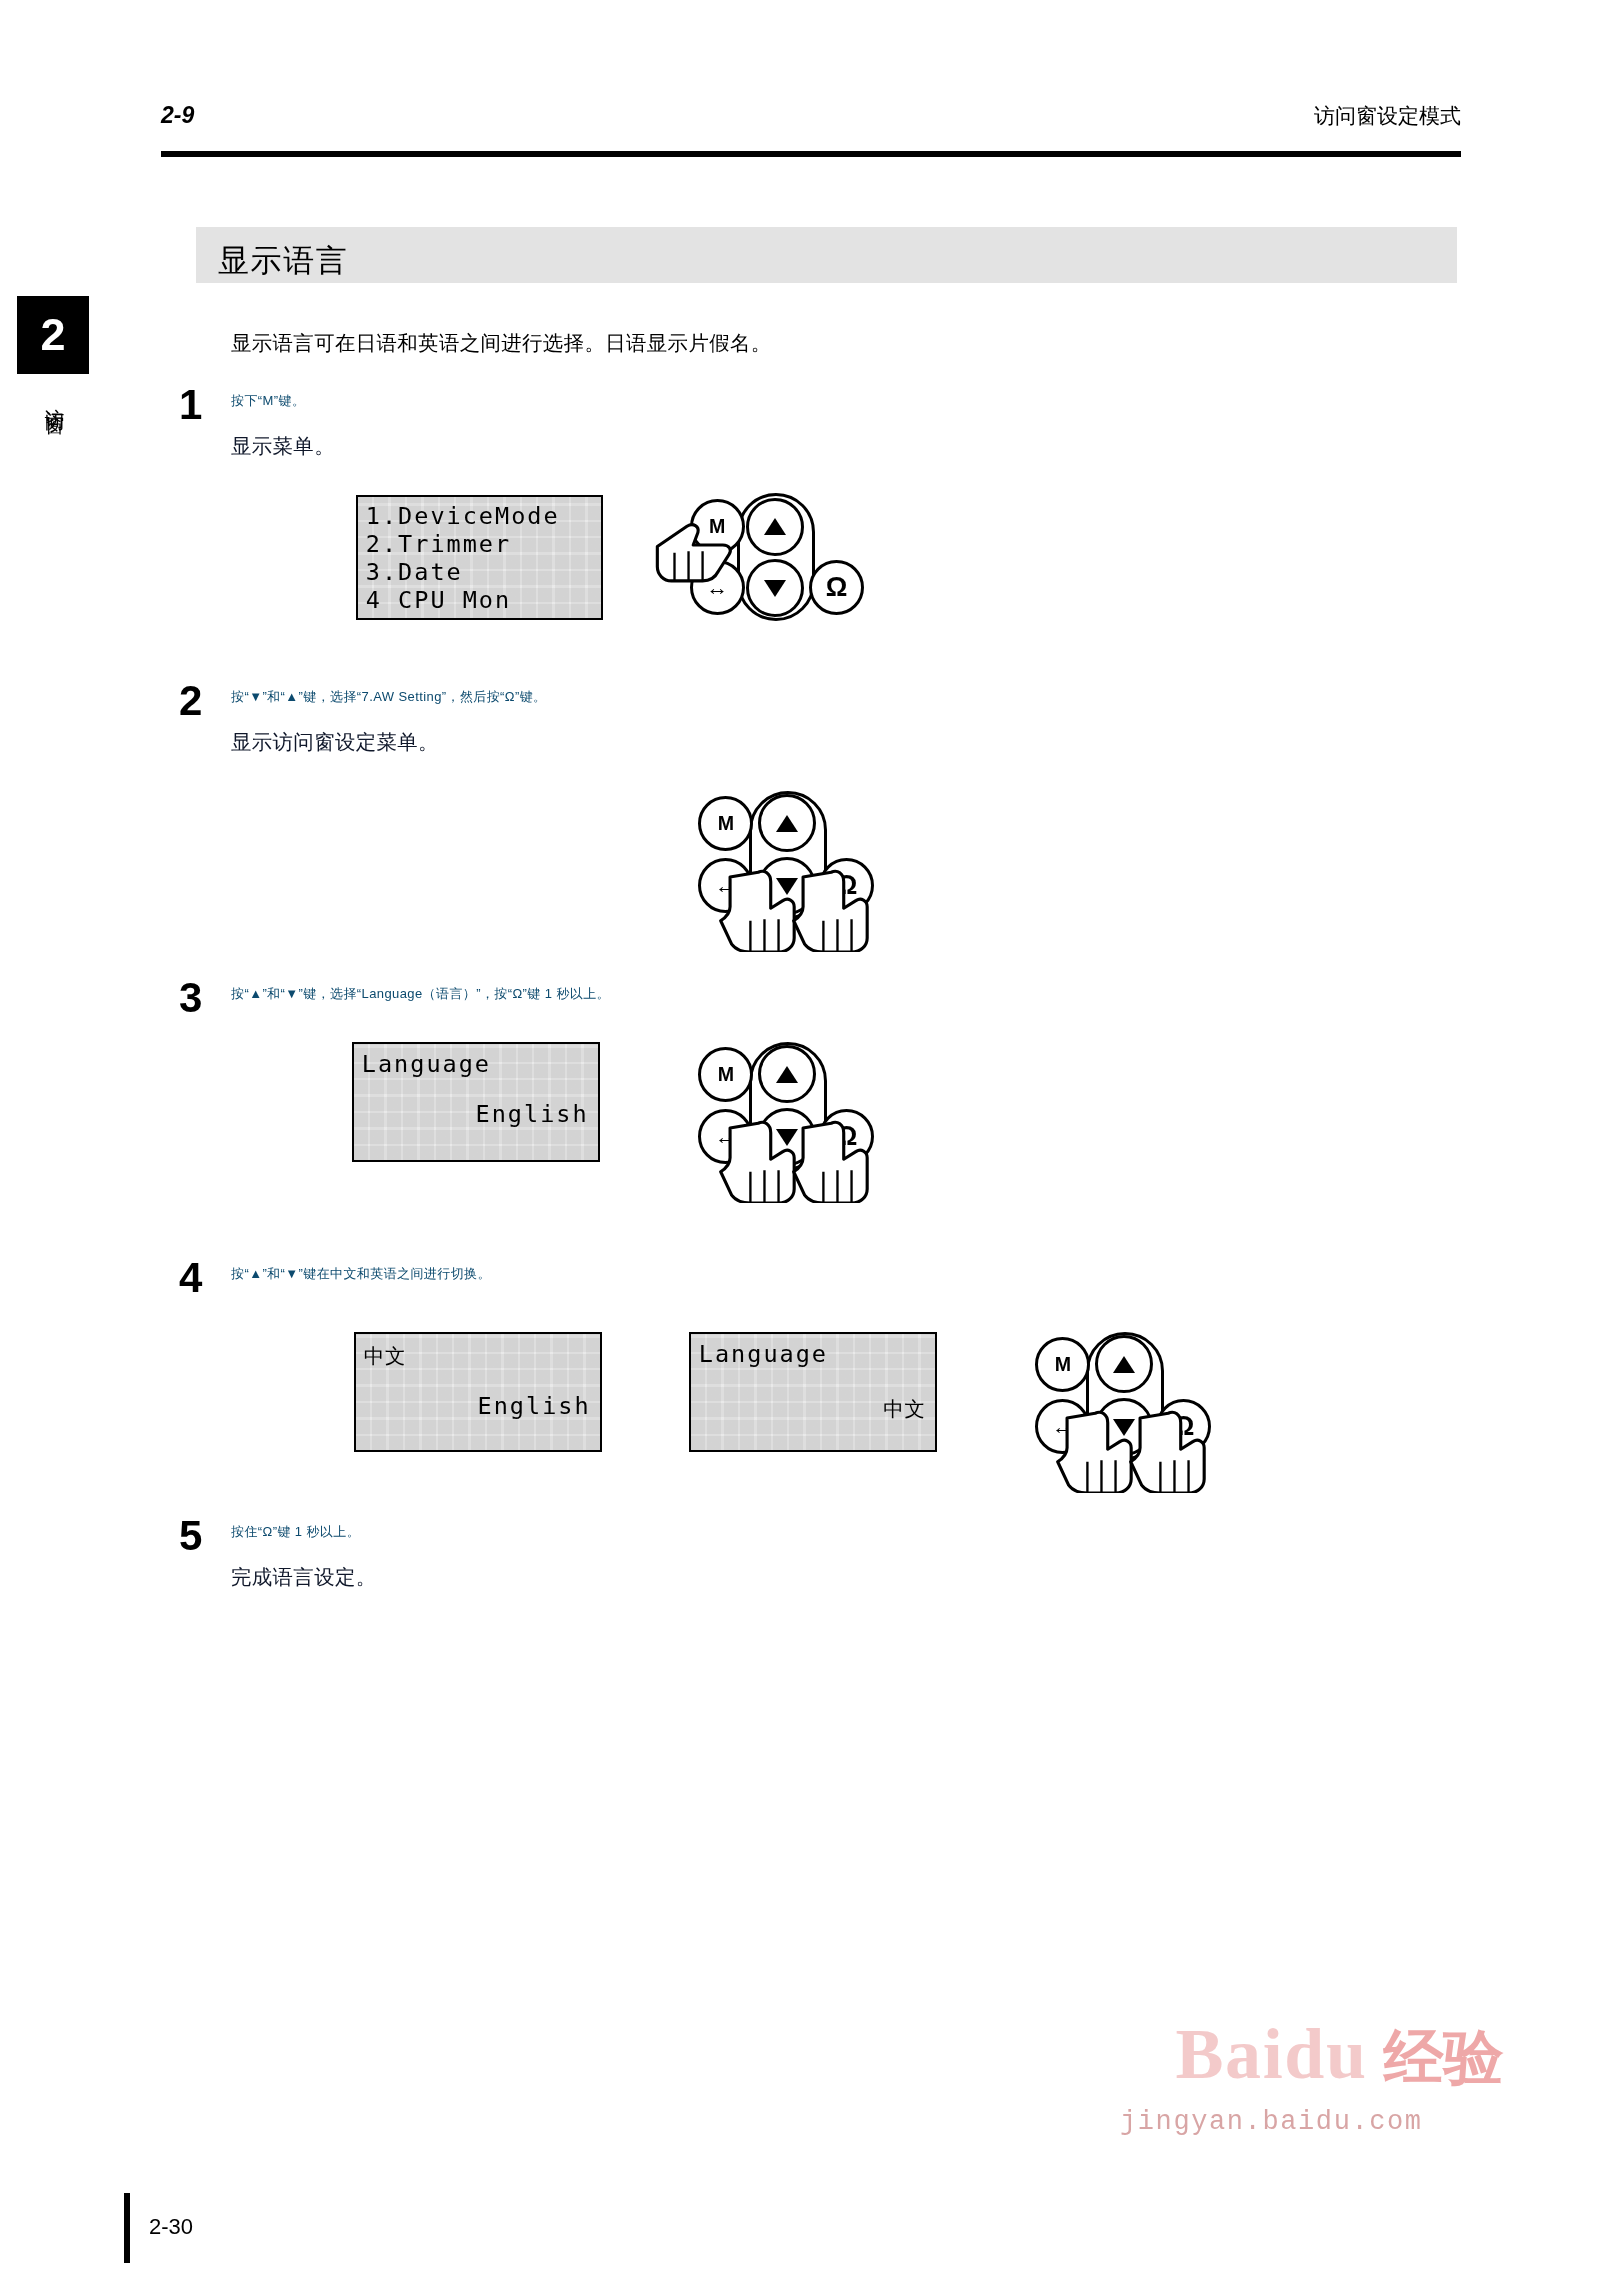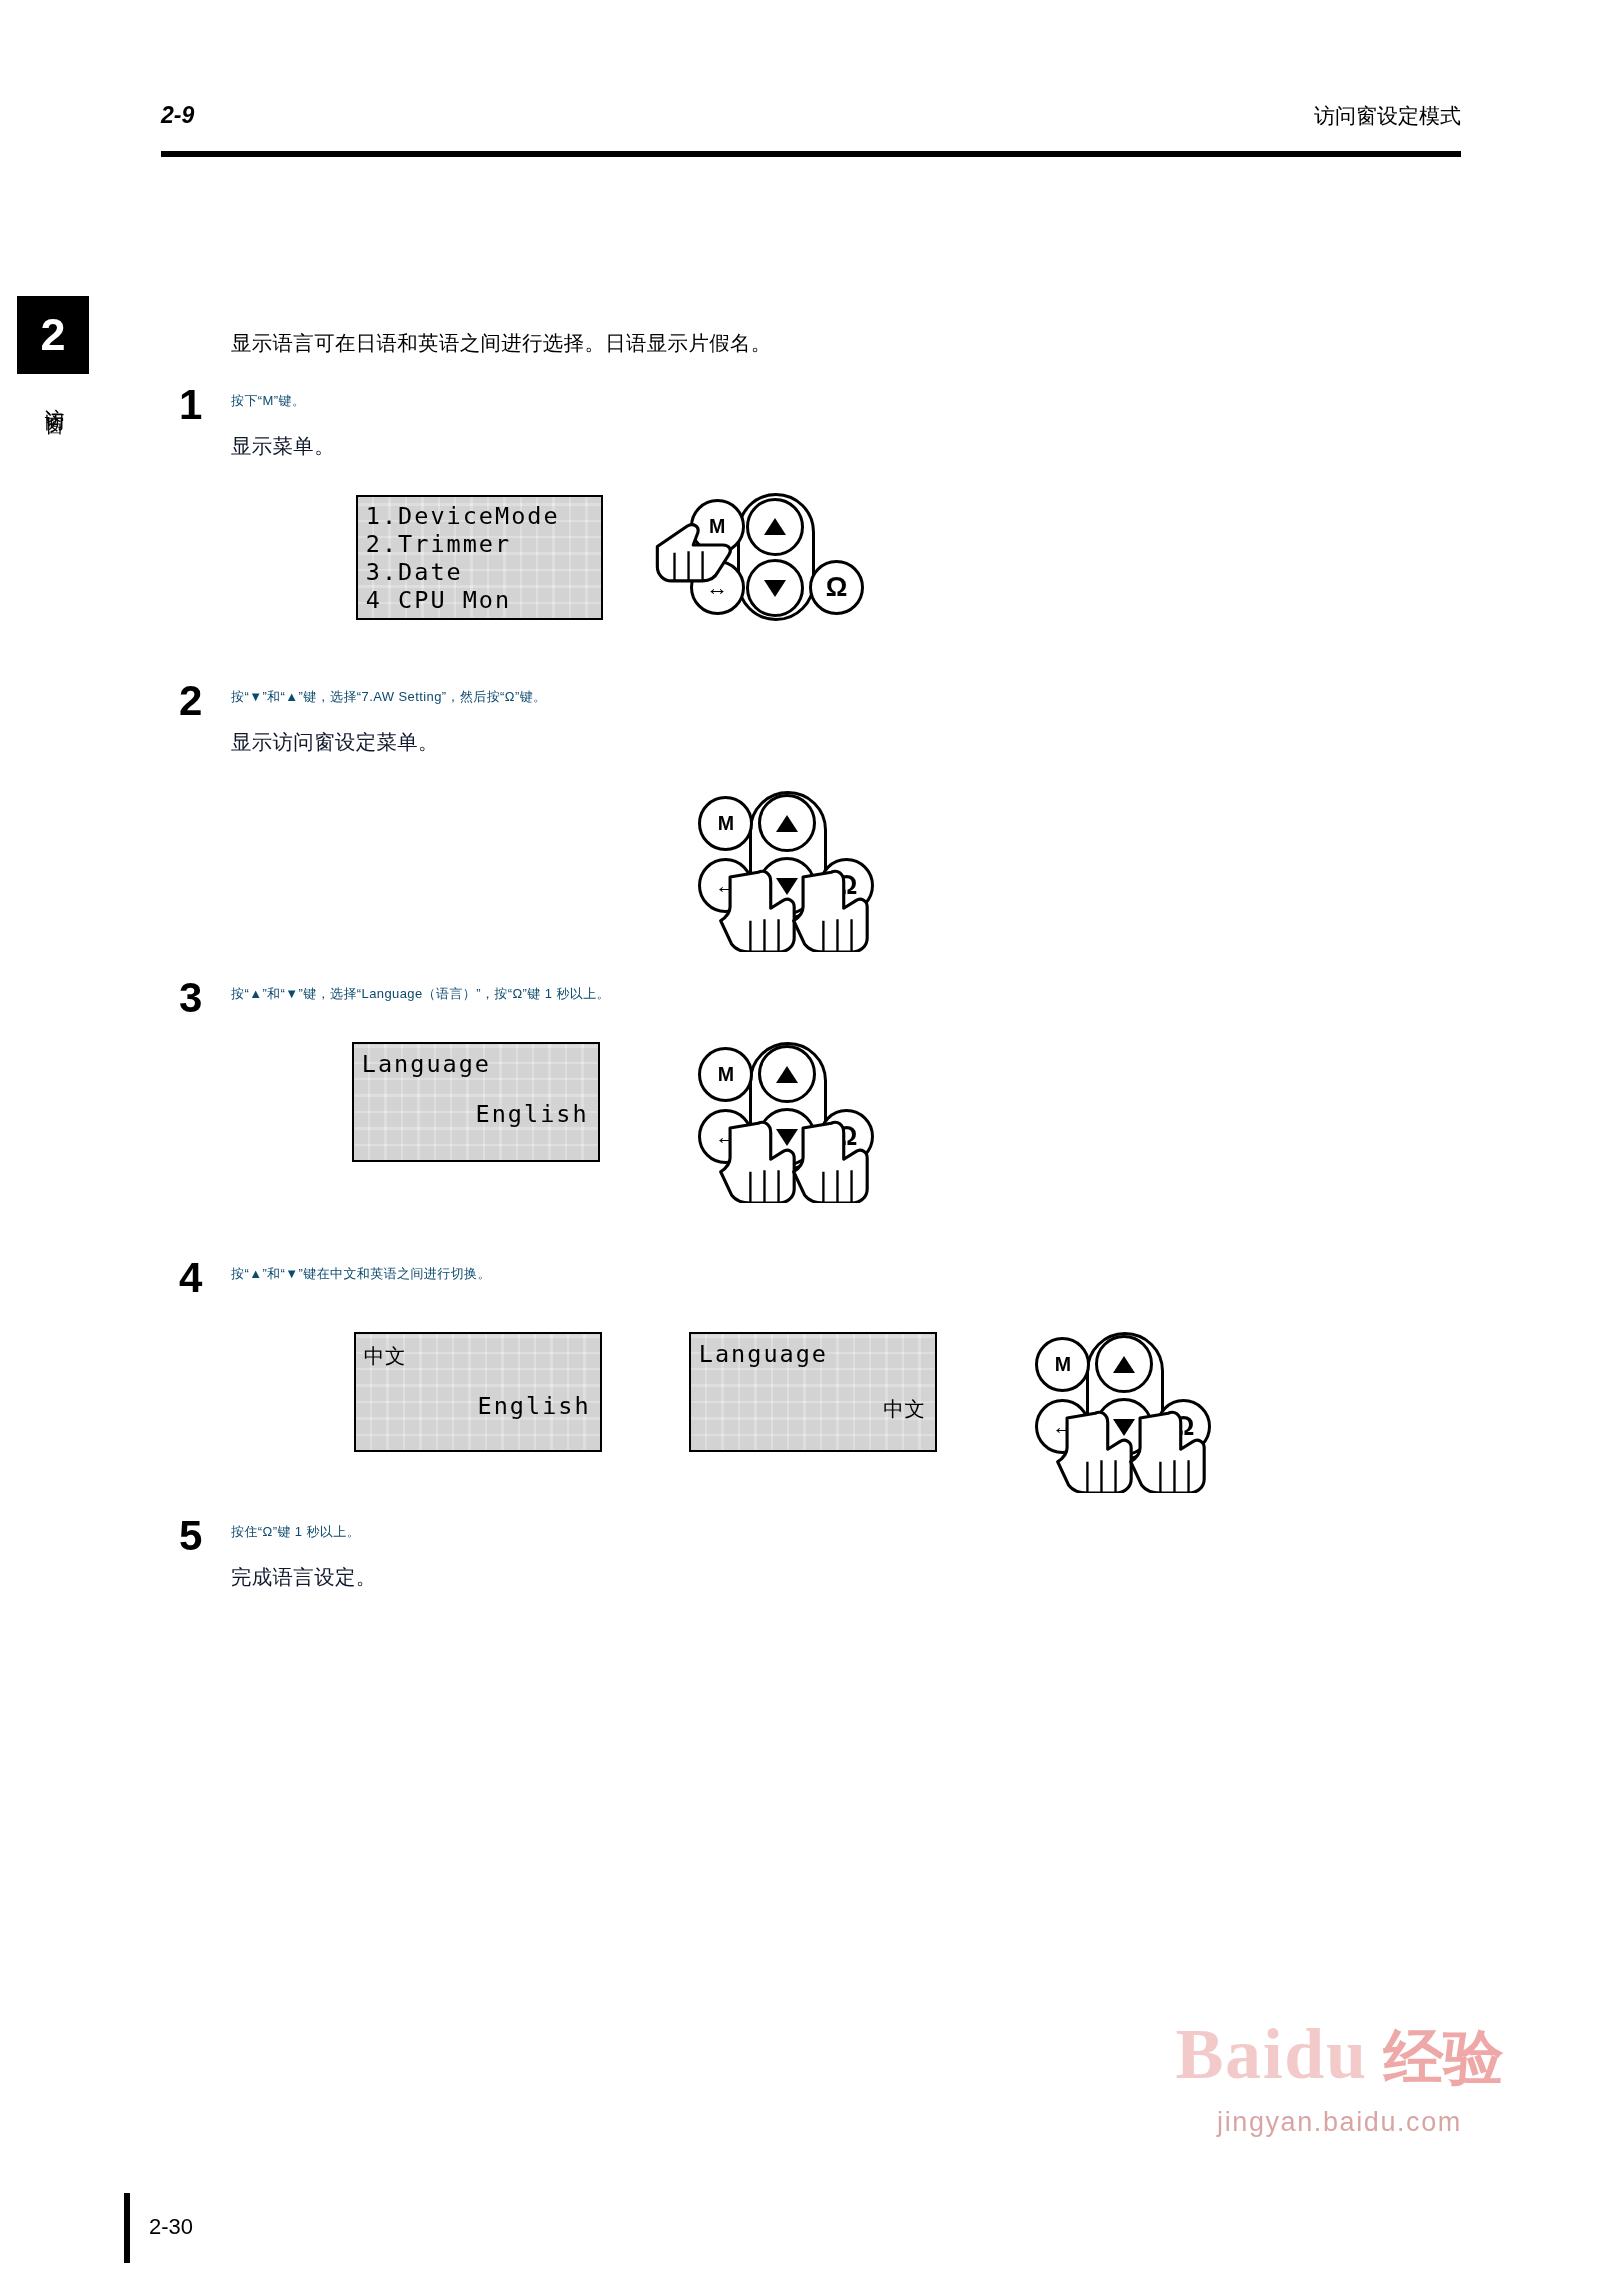--- a/index.html
+++ b/index.html
@@ -60,40 +60,43 @@
 
   
   .pgnum{position:absolute;left:149px;top:2214px;font-size:22px;color:#000;}
   .footrule{position:absolute;left:124px;top:2193px;width:6.3px;height:70px;background:#000;}
 
   
   .wm{position:absolute;left:1120px;top:2013px;width:439px;height:172px;opacity:.75;}
   .wm .big{font-size:72px;font-weight:bold;color:#f0b9b9;letter-spacing:1.6px;
            font-family:"Liberation Serif","DejaVu Serif",serif;}
   .wm .cn{font-size:60px;font-weight:bold;color:#e98b8b;}
-  .wm .sub{font-size:27px;color:#c88;letter-spacing:1.6px;margin-top:7.8px;text-align:center;}
+  .wm .sub{font-size:27px;color:#c88;letter-spacing:1.6px;margin-top:7.8px;font-family:Liberation Mono, monospace;}
 </style>
 </head>
 <body>
 
 <div class="page">
 
   <div class="hdr">
     <div class="hdr-line">
       <span class="hdr-num">2-9</span>
       <span>访问窗设定模式</span>
     </div>
     <div class="hdr-rule"></div>
   </div>
 
   <div class="tab">
     <span>2</span>
   </div>
   <div class="tab-label">访问窗</div>
 
+  <div class="secbar">
+    <span>显示语言</span>
+  </div>
 
   <div class="intro">显示语言可在日语和英语之间进行选择。日语显示片假名。</div>
 
   <div class="step" style="left:231px;top:392px;">
     <div class="step-num">1</div>
     <div class="step-t1">按下“M”键。</div>
     <div class="step-t2">显示菜单。</div>
   </div>
 
   <div class="lcd" style="left:356px;top:495px;width:243px;height:121px;">

